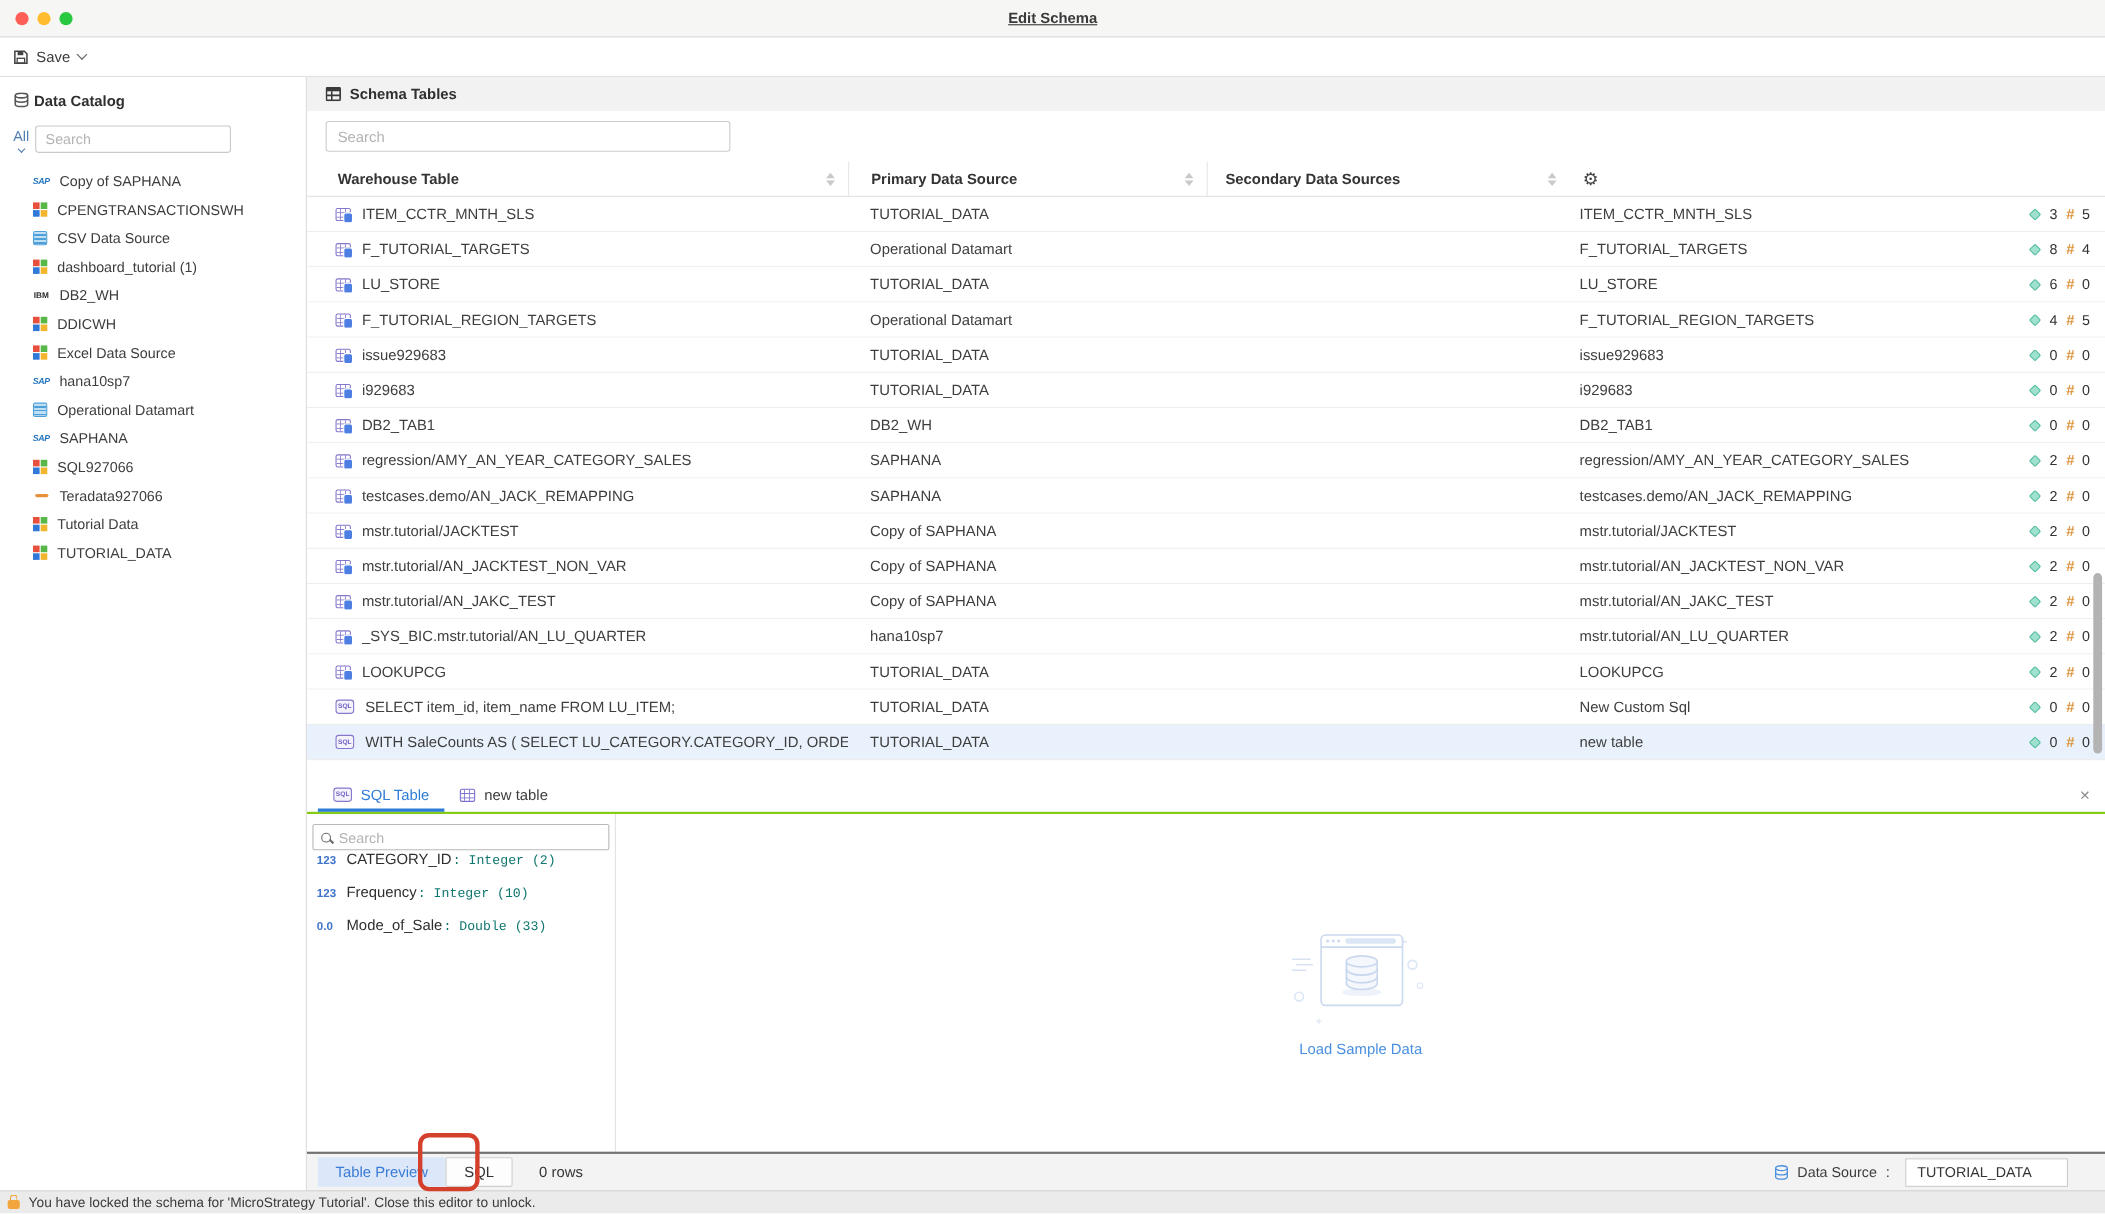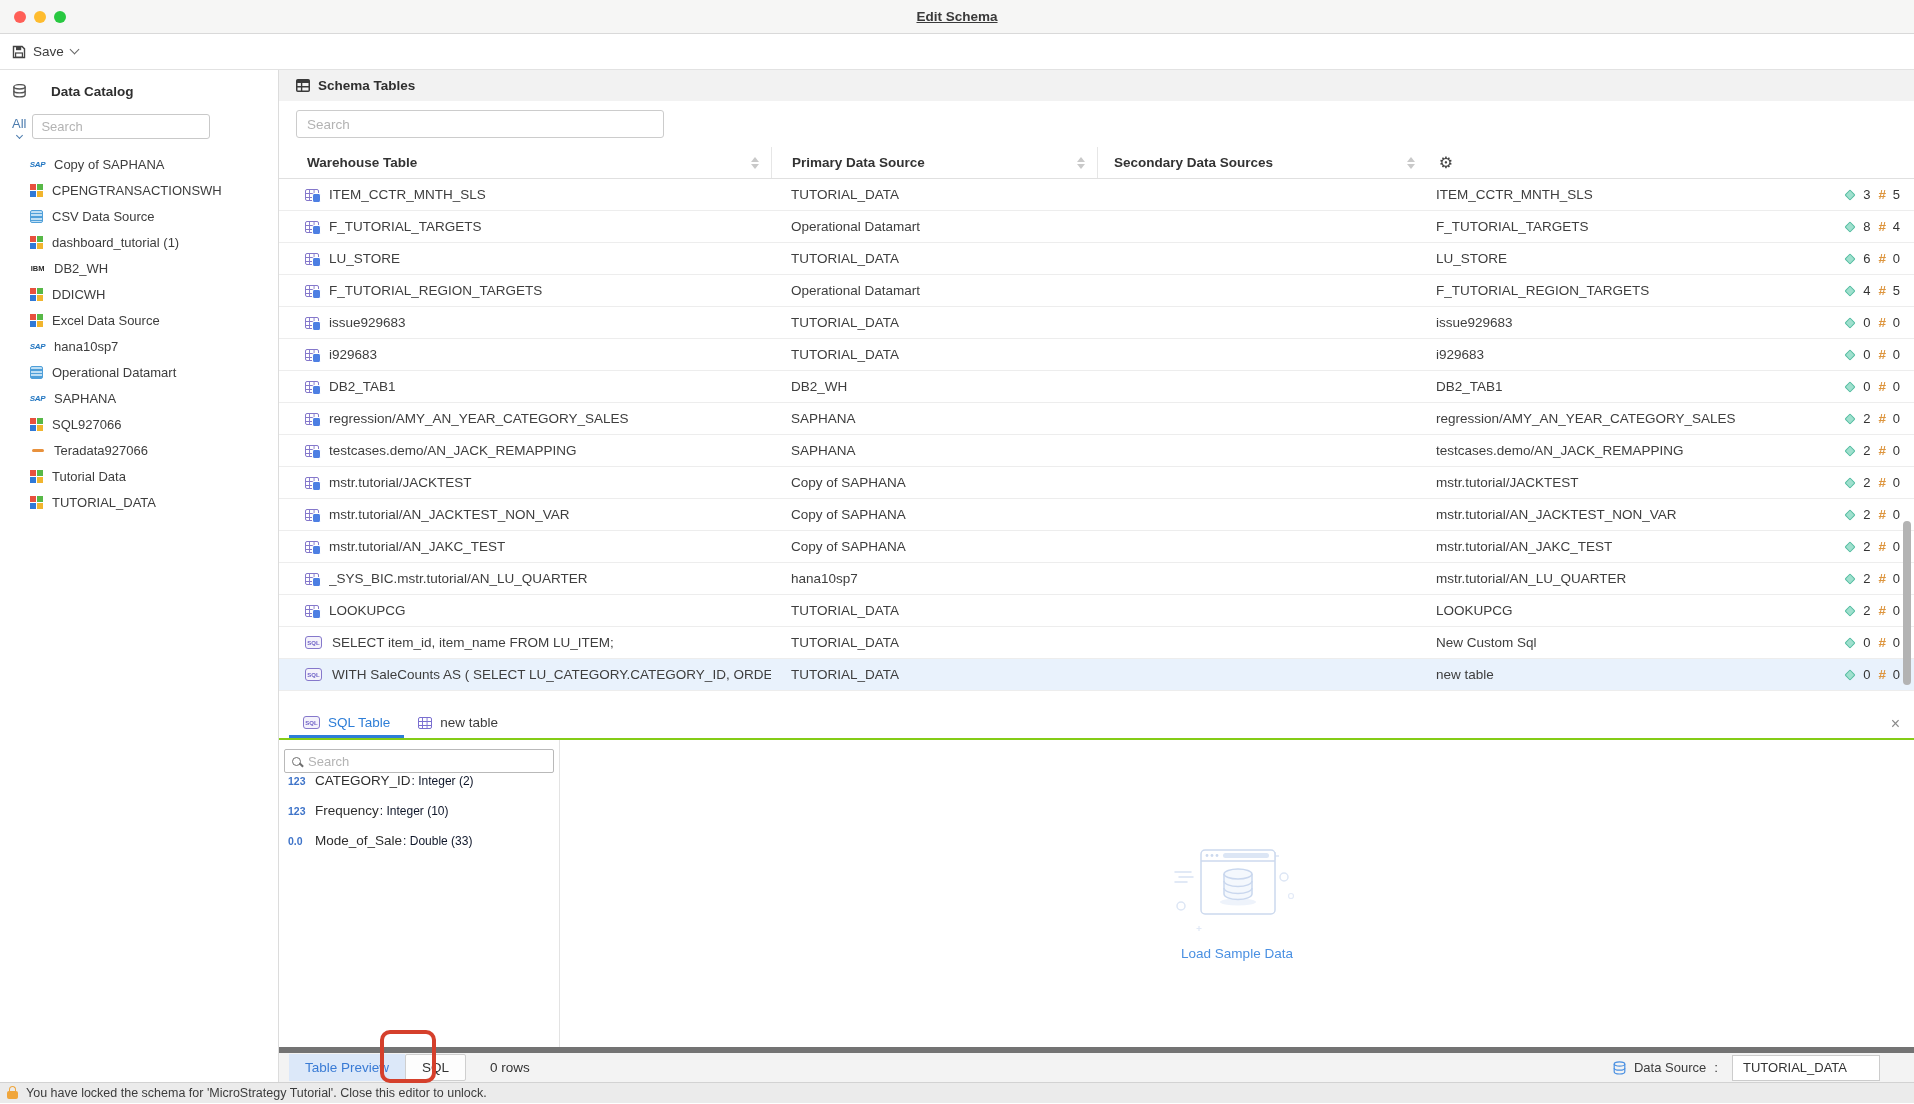--- a/index.html
+++ b/index.html
@@ -14,21 +14,21 @@
   .win-title { position:absolute; left:0; right:0; text-align:center; font-weight:bold; font-size:13.5px; color:#3a3a3a;text-decoration:underline; }
 
   
   .toolbar { height:36px; display:flex; align-items:center; gap:7px; padding-left:12px; border-bottom:1px solid #e2e2e2; background:#fff; }
   .chev { width:7px; height:7px; border-right:1.6px solid #666; border-bottom:1.6px solid #666; transform:rotate(45deg); margin-top:-4px; display:inline-block; }
   .chev.small { width:5px; height:5px; margin-top:-2px; border-color:#4c7cae; }
 
   
   .main { display:flex; height:1012px; }
   .sidebar { width:279px; border-right:1px solid #dcdcdc; flex:none; background:#fff; overflow:hidden; }
-  .sb-header { display:flex; align-items:center; gap:24px; padding:14px 0 0 12px; }
+  .sb-header { display:flex; align-items:center; gap:4px; padding:14px 0 0 12px; }
   .sb-title { font-weight:bold; font-size:13.5px; color:#2f2f2f; }
   .sb-filter { display:flex; align-items:center; gap:6px; margin:15px 0 0 12px; }
   .all-dd { color:#4c7cae; font-size:13px; display:flex; align-items:center; gap:4px; cursor:default;flex-direction:column; }
   .sb-search { width:178px; height:25px; border:1px solid #c9c9c9; border-radius:3px; padding:0 8px; font-size:13px; color:#333; outline:none; }
   input::placeholder { color:#b3b3b3; }
   .sb-list { margin-top:12px; }
   .sb-item { display:flex; align-items:center; gap:9px; height:26px; padding-left:30px; font-size:13px; color:#3d3d3d; white-space:nowrap; }
 
   
   .sbicon { width:15px; height:15px; flex:none; display:flex; align-items:center; justify-content:center; font-weight:bold; }
@@ -98,27 +98,27 @@
   .bp-body { display:flex; flex:1; min-height:0; }
   .bp-left { width:281px; border-right:1px solid #e3e3e3; padding-top:9px; flex:none; }
   .small-search { margin-left:5px; width:270px; height:24px; border:1px solid #b9b9b9; border-radius:2px; display:flex; align-items:center; gap:7px; padding-left:7px; background:#fff; }
   .small-search input { border:none; outline:none; font-size:13px; width:210px; color:#333; }
   .mag { width:9px; height:9px; border:1.5px solid #6f6f6f; border-radius:50%; position:relative; flex:none; }
   .mag::after { content:''; position:absolute; width:5px; height:1.6px; background:#6f6f6f; transform:rotate(45deg); right:-4px; bottom:-1px; }
   .col-list { }
   .col-item { display:flex; align-items:baseline; height:30px; padding-left:9px; }
   .colicon { width:27px; flex:none; color:#3f74c9; font-weight:bold; font-size:10.5px; }
   .col-name { color:#2e2e2e; font-size:13.5px; }
-  .col-type { color:#0f172a; font-size:12px; margin-left:1px; }
+  .col-type { color:#0f766e; font-size:12px; margin-left:1px;font-family:Liberation Mono, monospace; }
 
   .bp-right { flex:1; position:relative; }
   .empty { position:absolute; left:50%; top:104px; transform:translateX(-50%); text-align:center; }
   .empty-link { color:#4a90e2; font-size:13.5px; margin-top:10px; cursor:default; }
 
-  .bp-footer { height:35px; background:#f3f3f3; border-top:6px solid #737373; display:flex; align-items:center; flex:none; padding-left:10px; }
+  .bp-footer { height:35px; background:#f3f3f3; border-top:2px solid #737373; display:flex; align-items:center; flex:none; padding-left:10px; }
   .seg { height:27px; display:flex; align-items:center; padding:0 16px; font-size:13.5px; color:#333; background:transparent; }
   .seg.active { background:#dce8f9; color:#3a7bd5; }
   .seg.plain { background:#fdfdfd; border:1px solid #cfcfcf; border-radius:2px; }
   .rows-label { margin-left:24px; font-size:13.5px; color:#333; }
   .ds-group { margin-left:auto; display:flex; align-items:center; margin-right:34px; }
   .ds-label { font-size:13px; color:#3c3c3c; margin-left:8px; }
   .ds-colon { margin:0 14px 0 8px; color:#3c3c3c; }
   .ds-box { width:148px; height:26px; background:#fff; border:1px solid #ccc; display:flex; align-items:center; padding-left:10px; font-size:13px; color:#333; }
 
   

